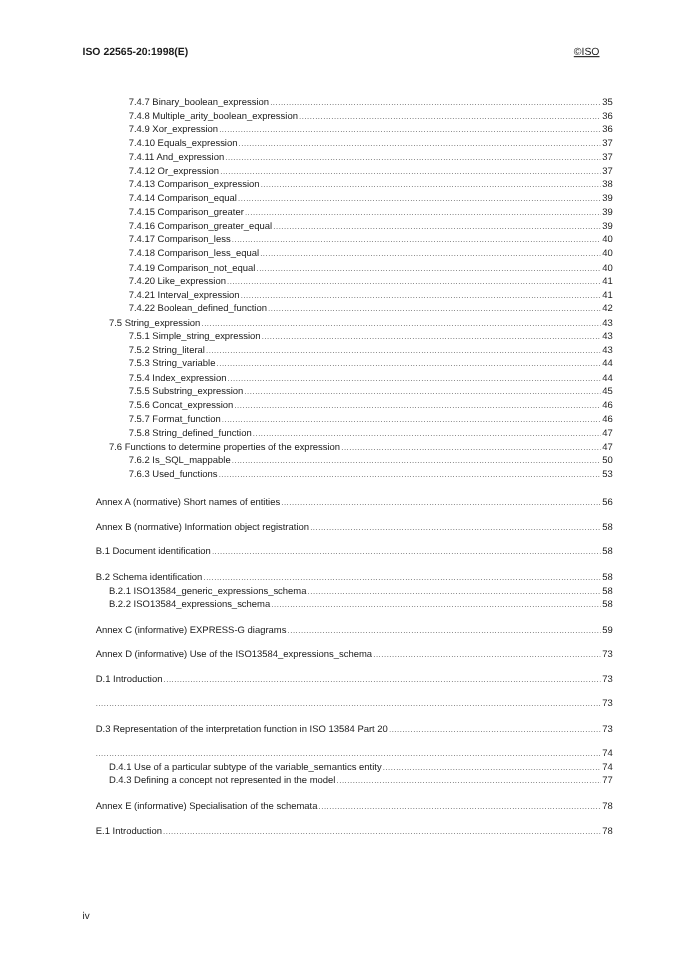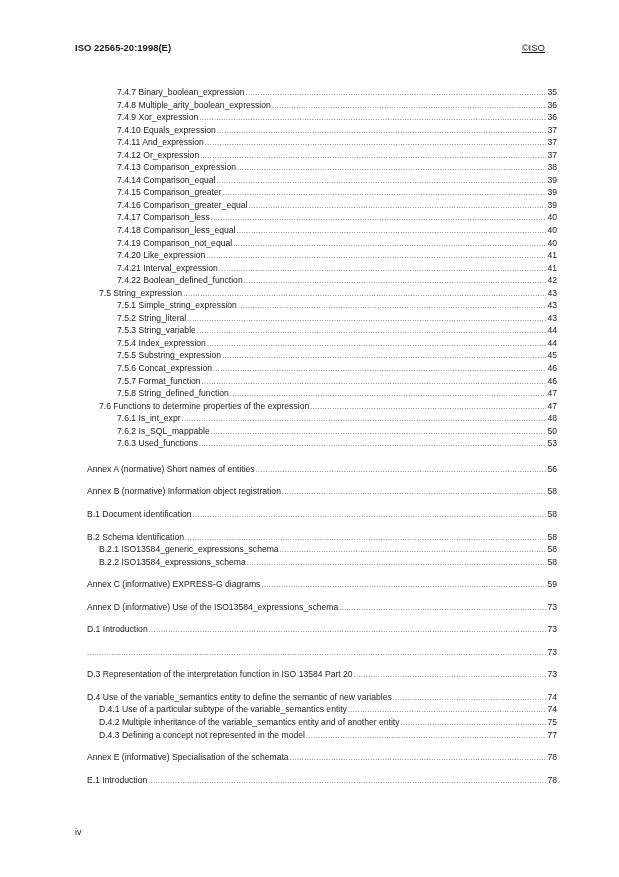--- a/index.html
+++ b/index.html
@@ -153,25 +153,20 @@
       <span class="t">7.5.8 String_defined_function</span>
       <span class="d"></span>
       <span class="p">47</span>
     </div>
   <div class="line l1">
       <span class="t">7.6 Functions to determine properties of the expression</span>
       <span class="d"></span>
       <span class="p">47</span>
     </div>
   <div class="line l2">
-      <span class="t">7.6.1 Is_int_expr</span>
-      <span class="d"></span>
-      <span class="p">48</span>
-    </div>
-  <div class="line l2">
       <span class="t">7.6.2 Is_SQL_mappable</span>
       <span class="d"></span>
       <span class="p">50</span>
     </div>
   <div class="line l2">
       <span class="t">7.6.3 Used_functions</span>
       <span class="d"></span>
       <span class="p">53</span>
     </div>
 
@@ -223,35 +218,29 @@
   <div class="line l0 sp">
       <span class="d"></span>
       <span class="p">73</span>
     </div>
   <div class="line l0 sp">
       <span class="t">D.3  Representation of the interpretation function in ISO 13584 Part 20</span>
       <span class="d"></span>
       <span class="p">73</span>
     </div>
   <div class="line l0 sp">
-      <span class="t">D.4  Use of the variable_semantics entity to define the semantic of new variables</span>
       <span class="d"></span>
       <span class="p">74</span>
     </div>
   <div class="line l1">
       <span class="t">D.4.1  Use of a particular subtype of the variable_semantics entity</span>
       <span class="d"></span>
       <span class="p">74</span>
     </div>
   <div class="line l1">
-      <span class="t">D.4.2  Multiple inheritance of the variable_semantics entity and of another entity</span>
-      <span class="d"></span>
-      <span class="p">75</span>
-    </div>
-  <div class="line l1">
       <span class="t">D.4.3  Defining a concept not represented in the model</span>
       <span class="d"></span>
       <span class="p">77</span>
     </div>
   <div class="line l0 sp">
       <span class="t">Annex E (informative) Specialisation of the schemata</span>
       <span class="d"></span>
       <span class="p">78</span>
     </div>
   <div class="line l0 sp">

